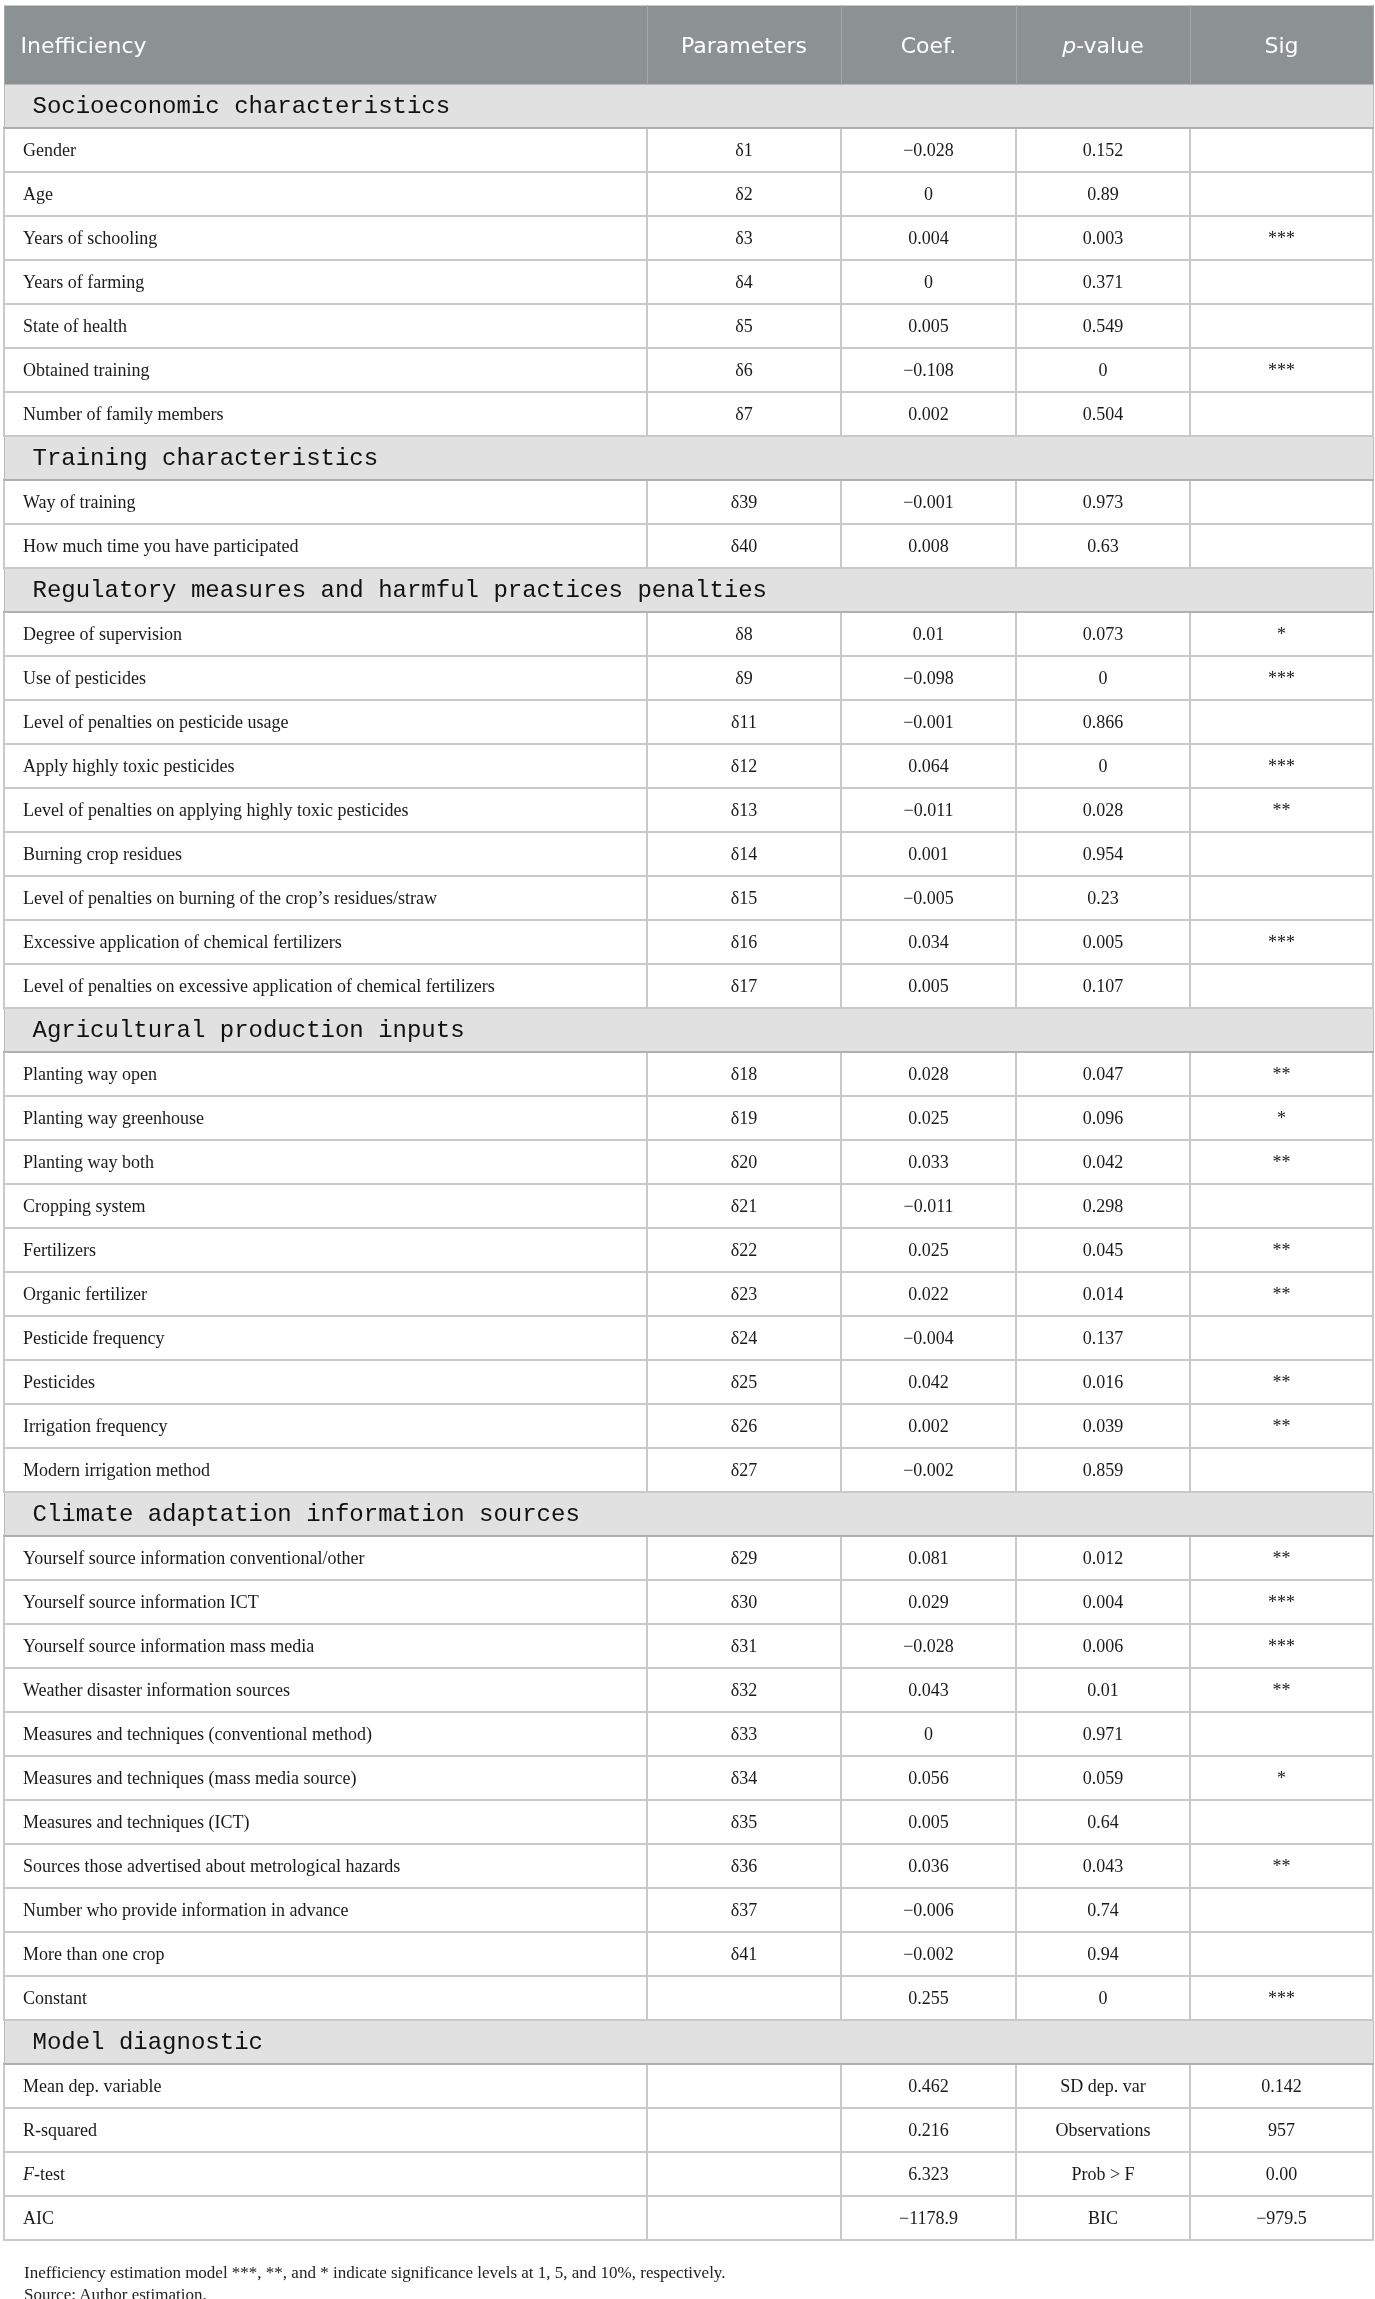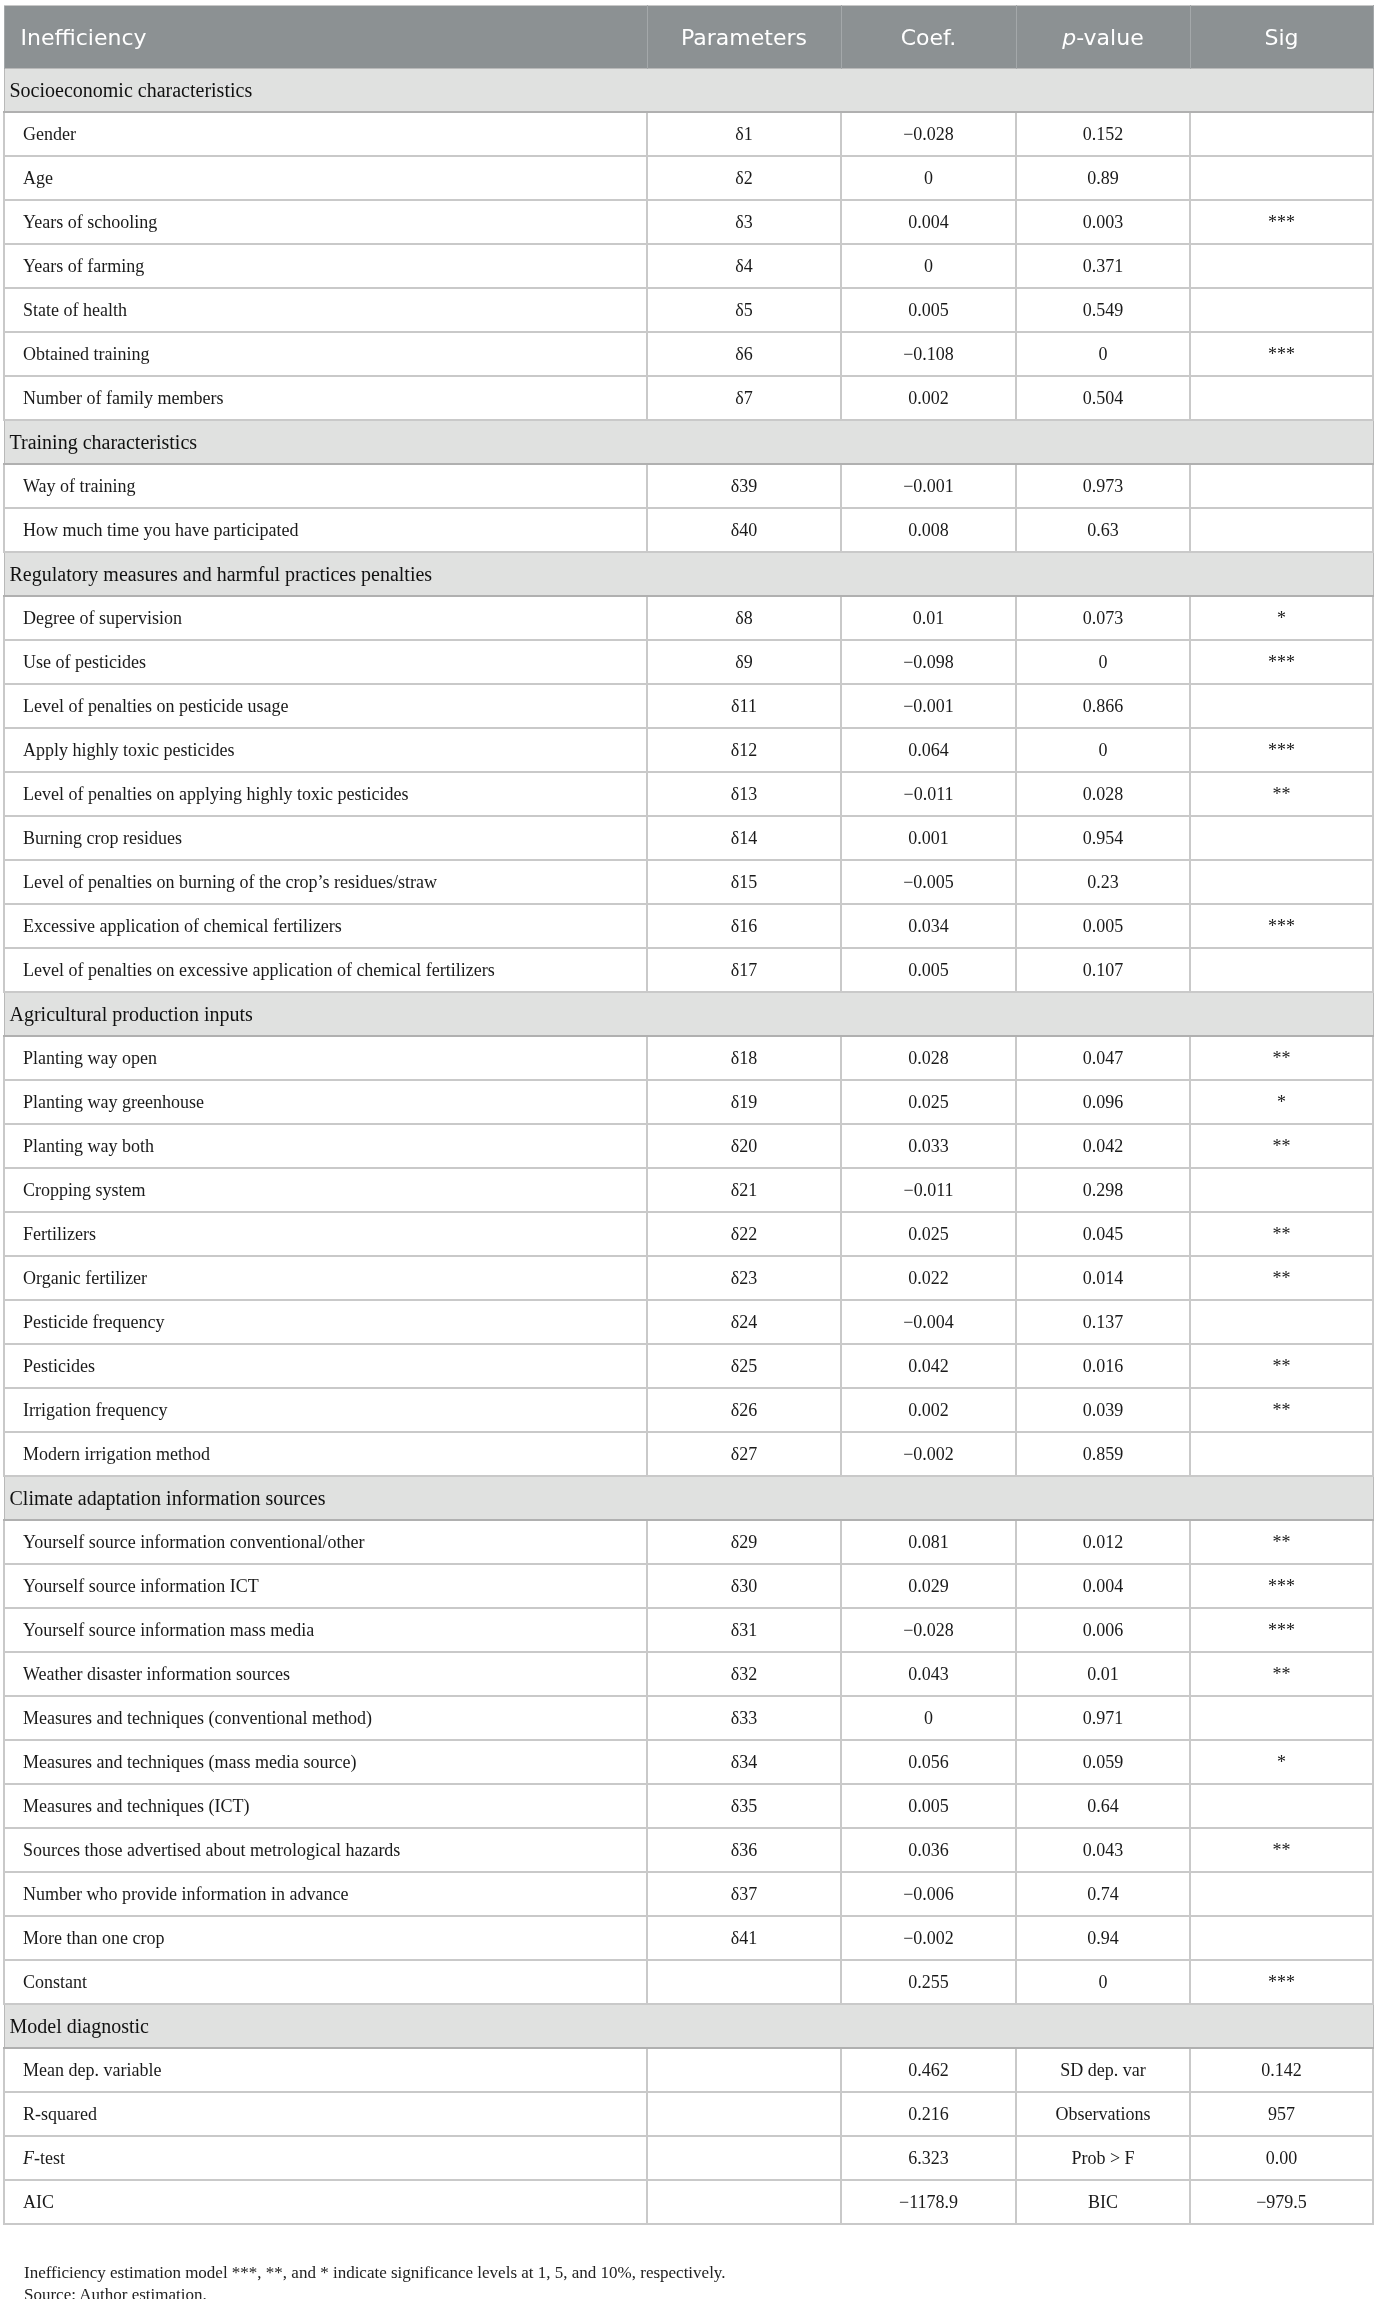--- a/index.html
+++ b/index.html
@@ -2,28 +2,28 @@
 <html><head>
 <meta charset="utf-8">
 <style>
   html, body { margin:0; padding:0; background:#ffffff; }
   body { width:1375px; height:2299px; position:relative; overflow:hidden; }
   .wrap { position:absolute; left:3px; top:5px; width:1369px; }
   table { border-collapse:collapse; width:1369px; table-layout:fixed; }
   col.c1 { width:643px; } col.c2 { width:194px; } col.c3 { width:175px; } col.c4 { width:174px; } col.c5 { width:183px; }
   thead th {
     background:#8c9193; color:#ffffff; height:46px; font-weight:normal;
-    font-family:"DejaVu Sans", sans-serif; font-size:22px; padding:8px 16px;
+    font-family:"DejaVu Sans", sans-serif; font-size:22px; padding:16px 16px;
     border-left:1px solid #a4a8aa; border-right:1px solid #a4a8aa; border-top:1px solid #c8c8c8;margin-left:8px;
   }
   thead th.left { text-align:left; }
   thead th.center { text-align:center; }
   tr.section td {
-    background:#e0e1e0; height:42px; font-family:Liberation Serif, serif; font-size:20px;
-    color:#111; padding:0 5px; border:1px solid #b9b9b9; border-bottom:2px solid #b0b0b0;
+    background:#e0e1e0; height:42px; font-family:Liberation Mono, monospace; font-size:24px;
+    color:#111; padding:0 28px; border:1px solid #b9b9b9; border-bottom:2px solid #b0b0b0;
   }
   tr.row td {
     height:42px; font-family:"Liberation Serif", serif; font-size:18px; color:#1a1a1a;
     border:2px solid #c9c9c9; padding:0 18px; text-align:center;
   }
   tr.row td.name { text-align:left; }
   .footnote { position:absolute; left:3px; font-family:"Liberation Serif", serif; font-size:17px; color:#222;margin-left:21px; }
   i { font-style:italic; }
 </style>
 </head>

